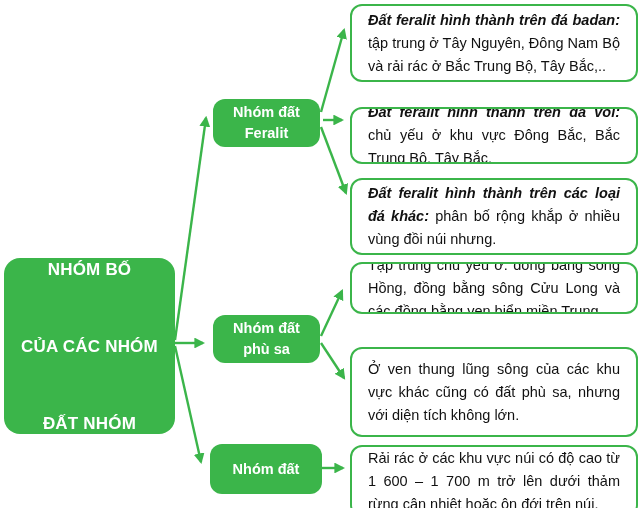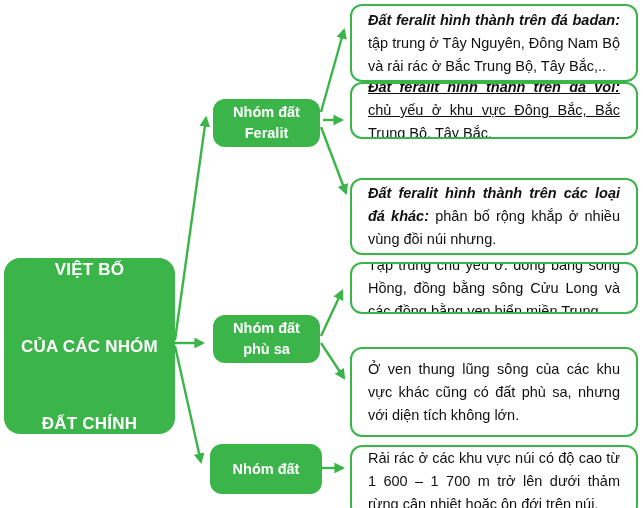--- a/index.html
+++ b/index.html
@@ -29,21 +29,21 @@
 
   .detail-box {
     position:absolute; left:350px; width:288px; box-sizing:border-box;
     background:#ffffff; border:2px solid var(--g); border-radius:12px;
     padding:2px 16px; color:var(--ink); font-size:14.5px; line-height:23px;
     display:flex; align-items:center; overflow:hidden;
   }
   .detail-box p { margin:0; width:100%; text-align:justify; }
   .lead { font-weight:bold; font-style:italic; }
   #detail-1 { top:4px;   height:78px; }
-  #detail-2 { top:82px;  height:57px;text-decoration:underline; }
+  #detail-2 { top:107px;  height:57px; }
   #detail-3 { top:178px; height:77px; }
   #detail-4 { top:262px; height:52px; }
   #detail-5 { top:347px; height:90px; }
   #detail-6 { top:433px; height:72px;margin-top:12px; }
 </style>
 </head>
 <body>
 
 <div class="canvas">
 
@@ -61,23 +61,23 @@
       <line x1="323" y1="120" x2="342" y2="120" marker-end="url(#arw)"></line>
       <line x1="321" y1="127" x2="346" y2="193" marker-end="url(#arw)"></line>
       <line x1="321" y1="336" x2="342" y2="291" marker-end="url(#arw)"></line>
       <line x1="321" y1="343" x2="344" y2="378" marker-end="url(#arw)"></line>
       <line x1="322" y1="468" x2="343" y2="468" marker-end="url(#arw)"></line>
     </g>
   </svg>
 
   <div class="root-box">
     <span>ĐẶC ĐIỂM</span>
-    <span>VIỆT BỐ</span>
+    <span>NHÓM BỐ</span>
     <span>CỦA CÁC NHÓM</span>
-    <span>ĐẤT CHÍNH</span>
+    <span>ĐẤT NHÓM</span>
     <span>Ở VIỆT NAM</span>
   </div>
 
   <div class="group-box" id="group-feralit">
     <span>Nhóm đất</span>
     <span>Feralit</span>
   </div>
   <div class="group-box" id="group-phusa">
     <span>Nhóm đất</span>
     <span>phù sa</span>

